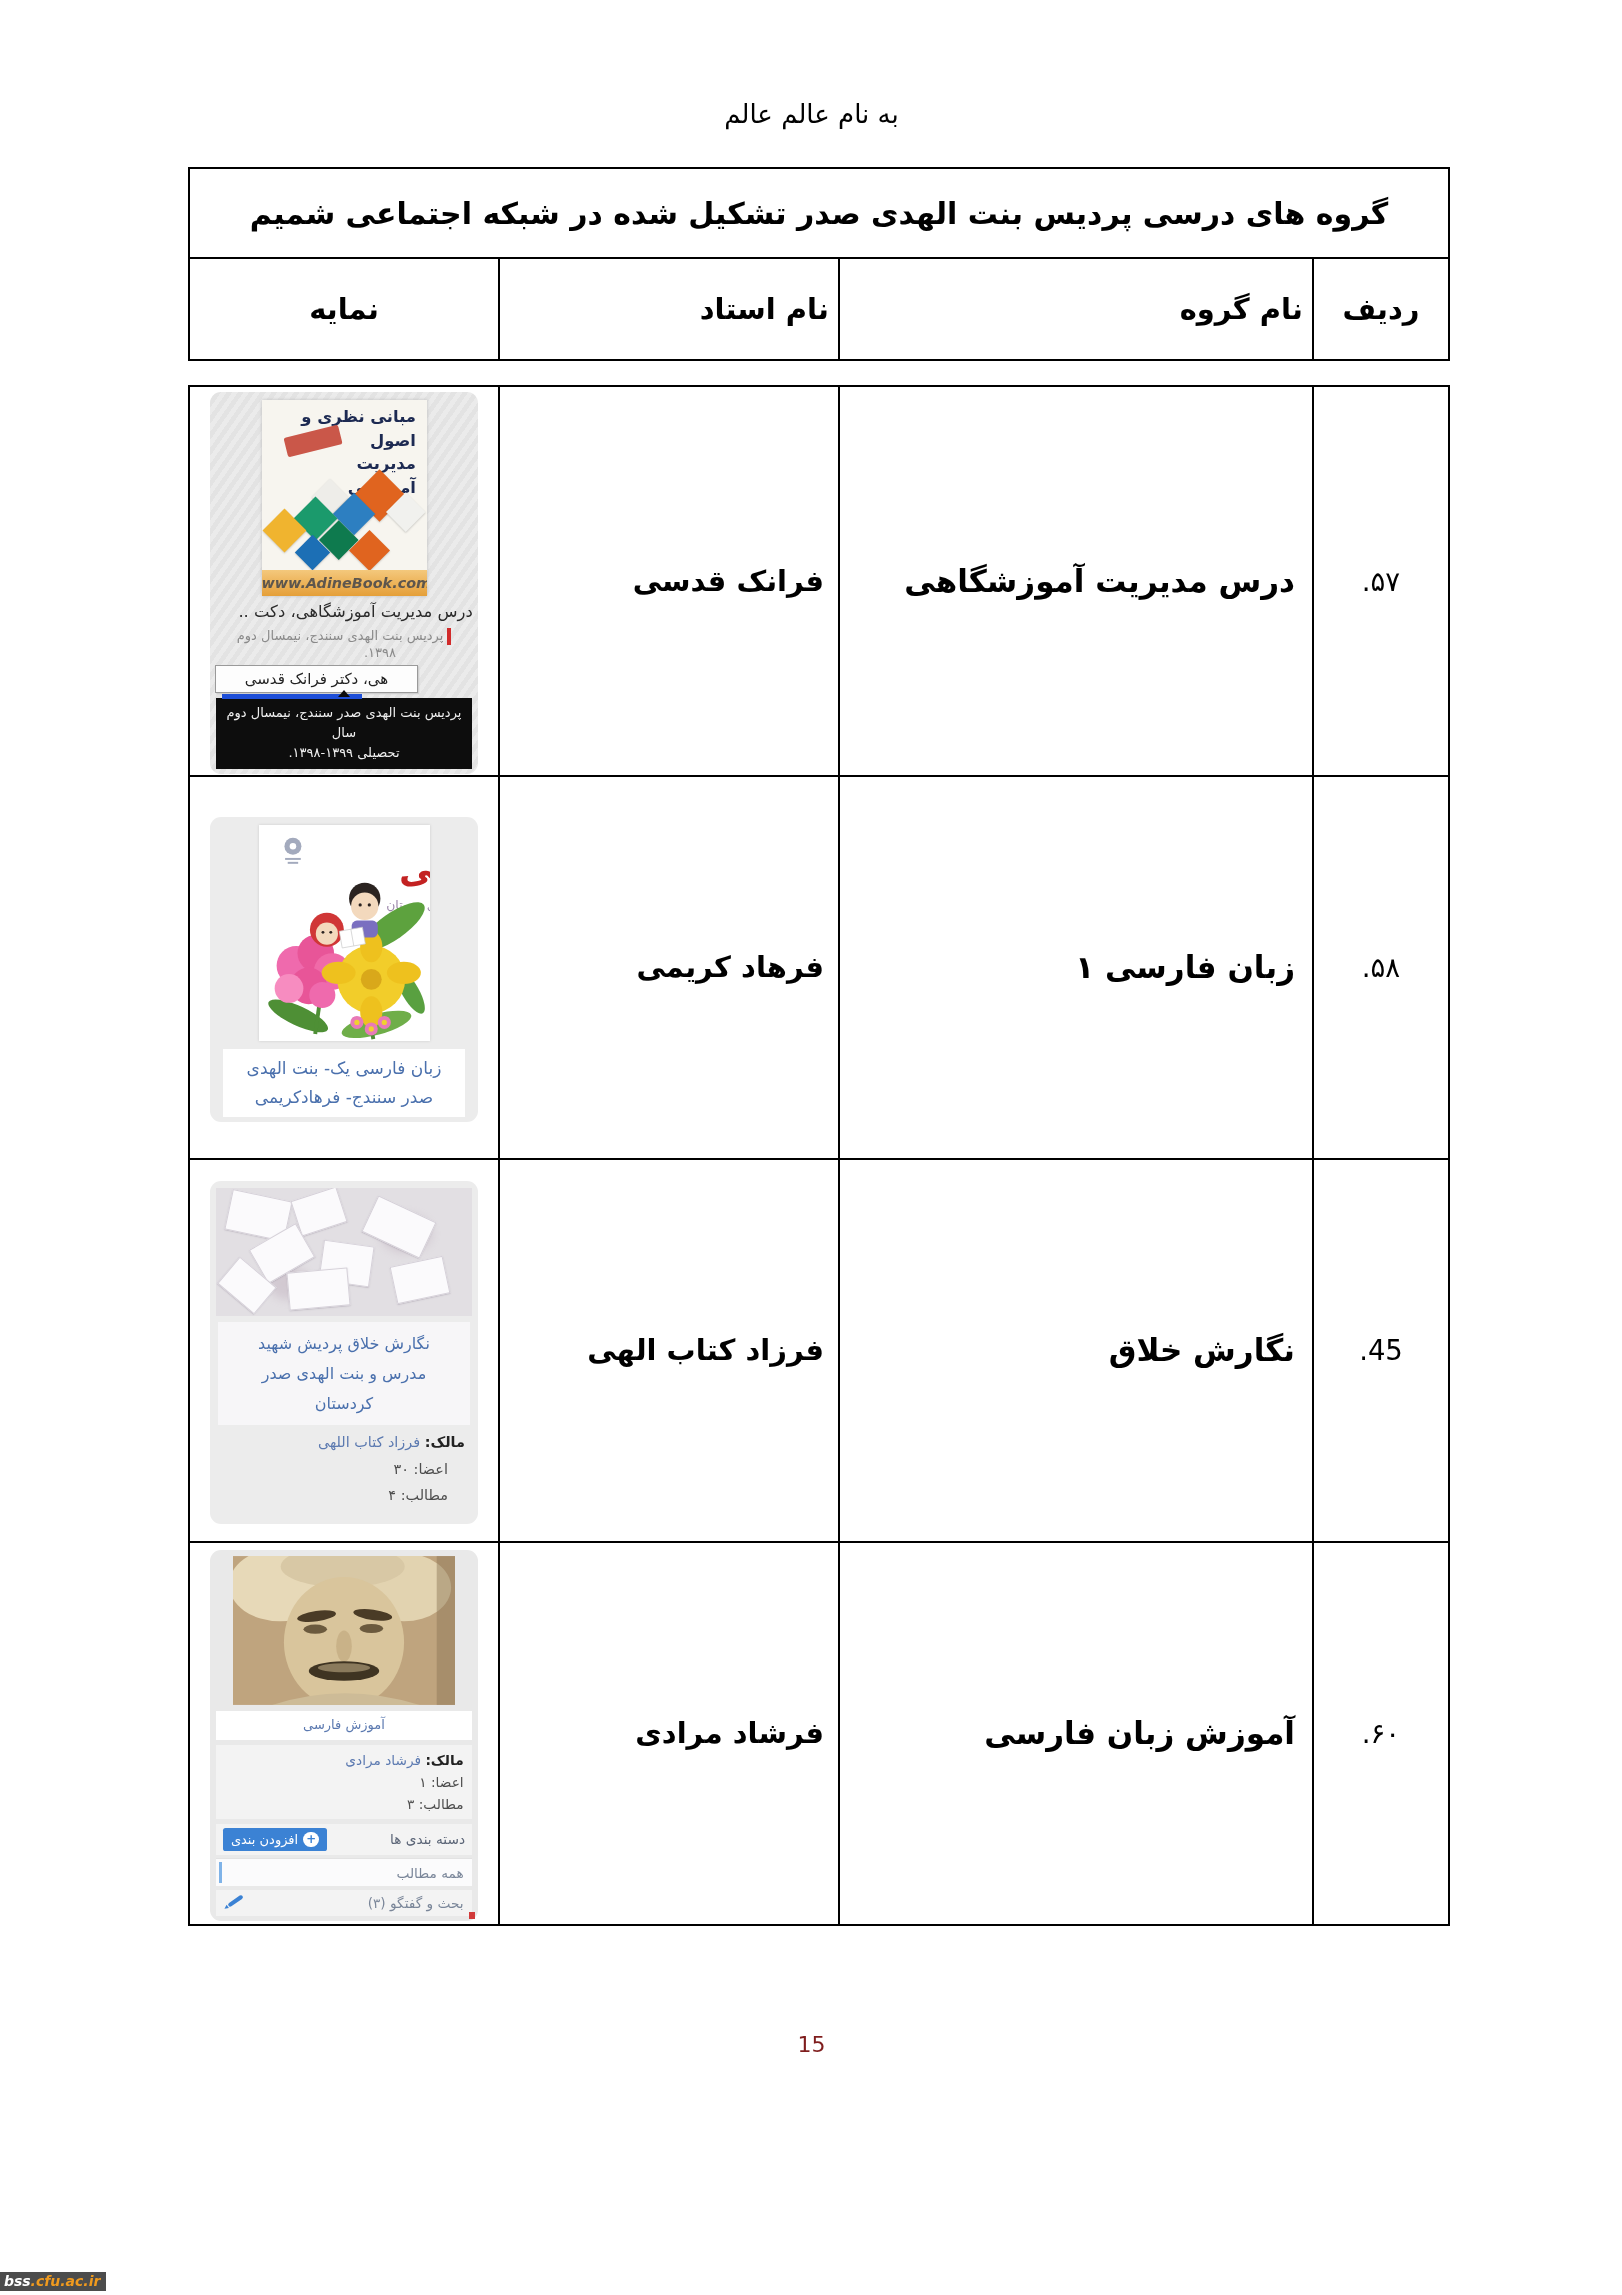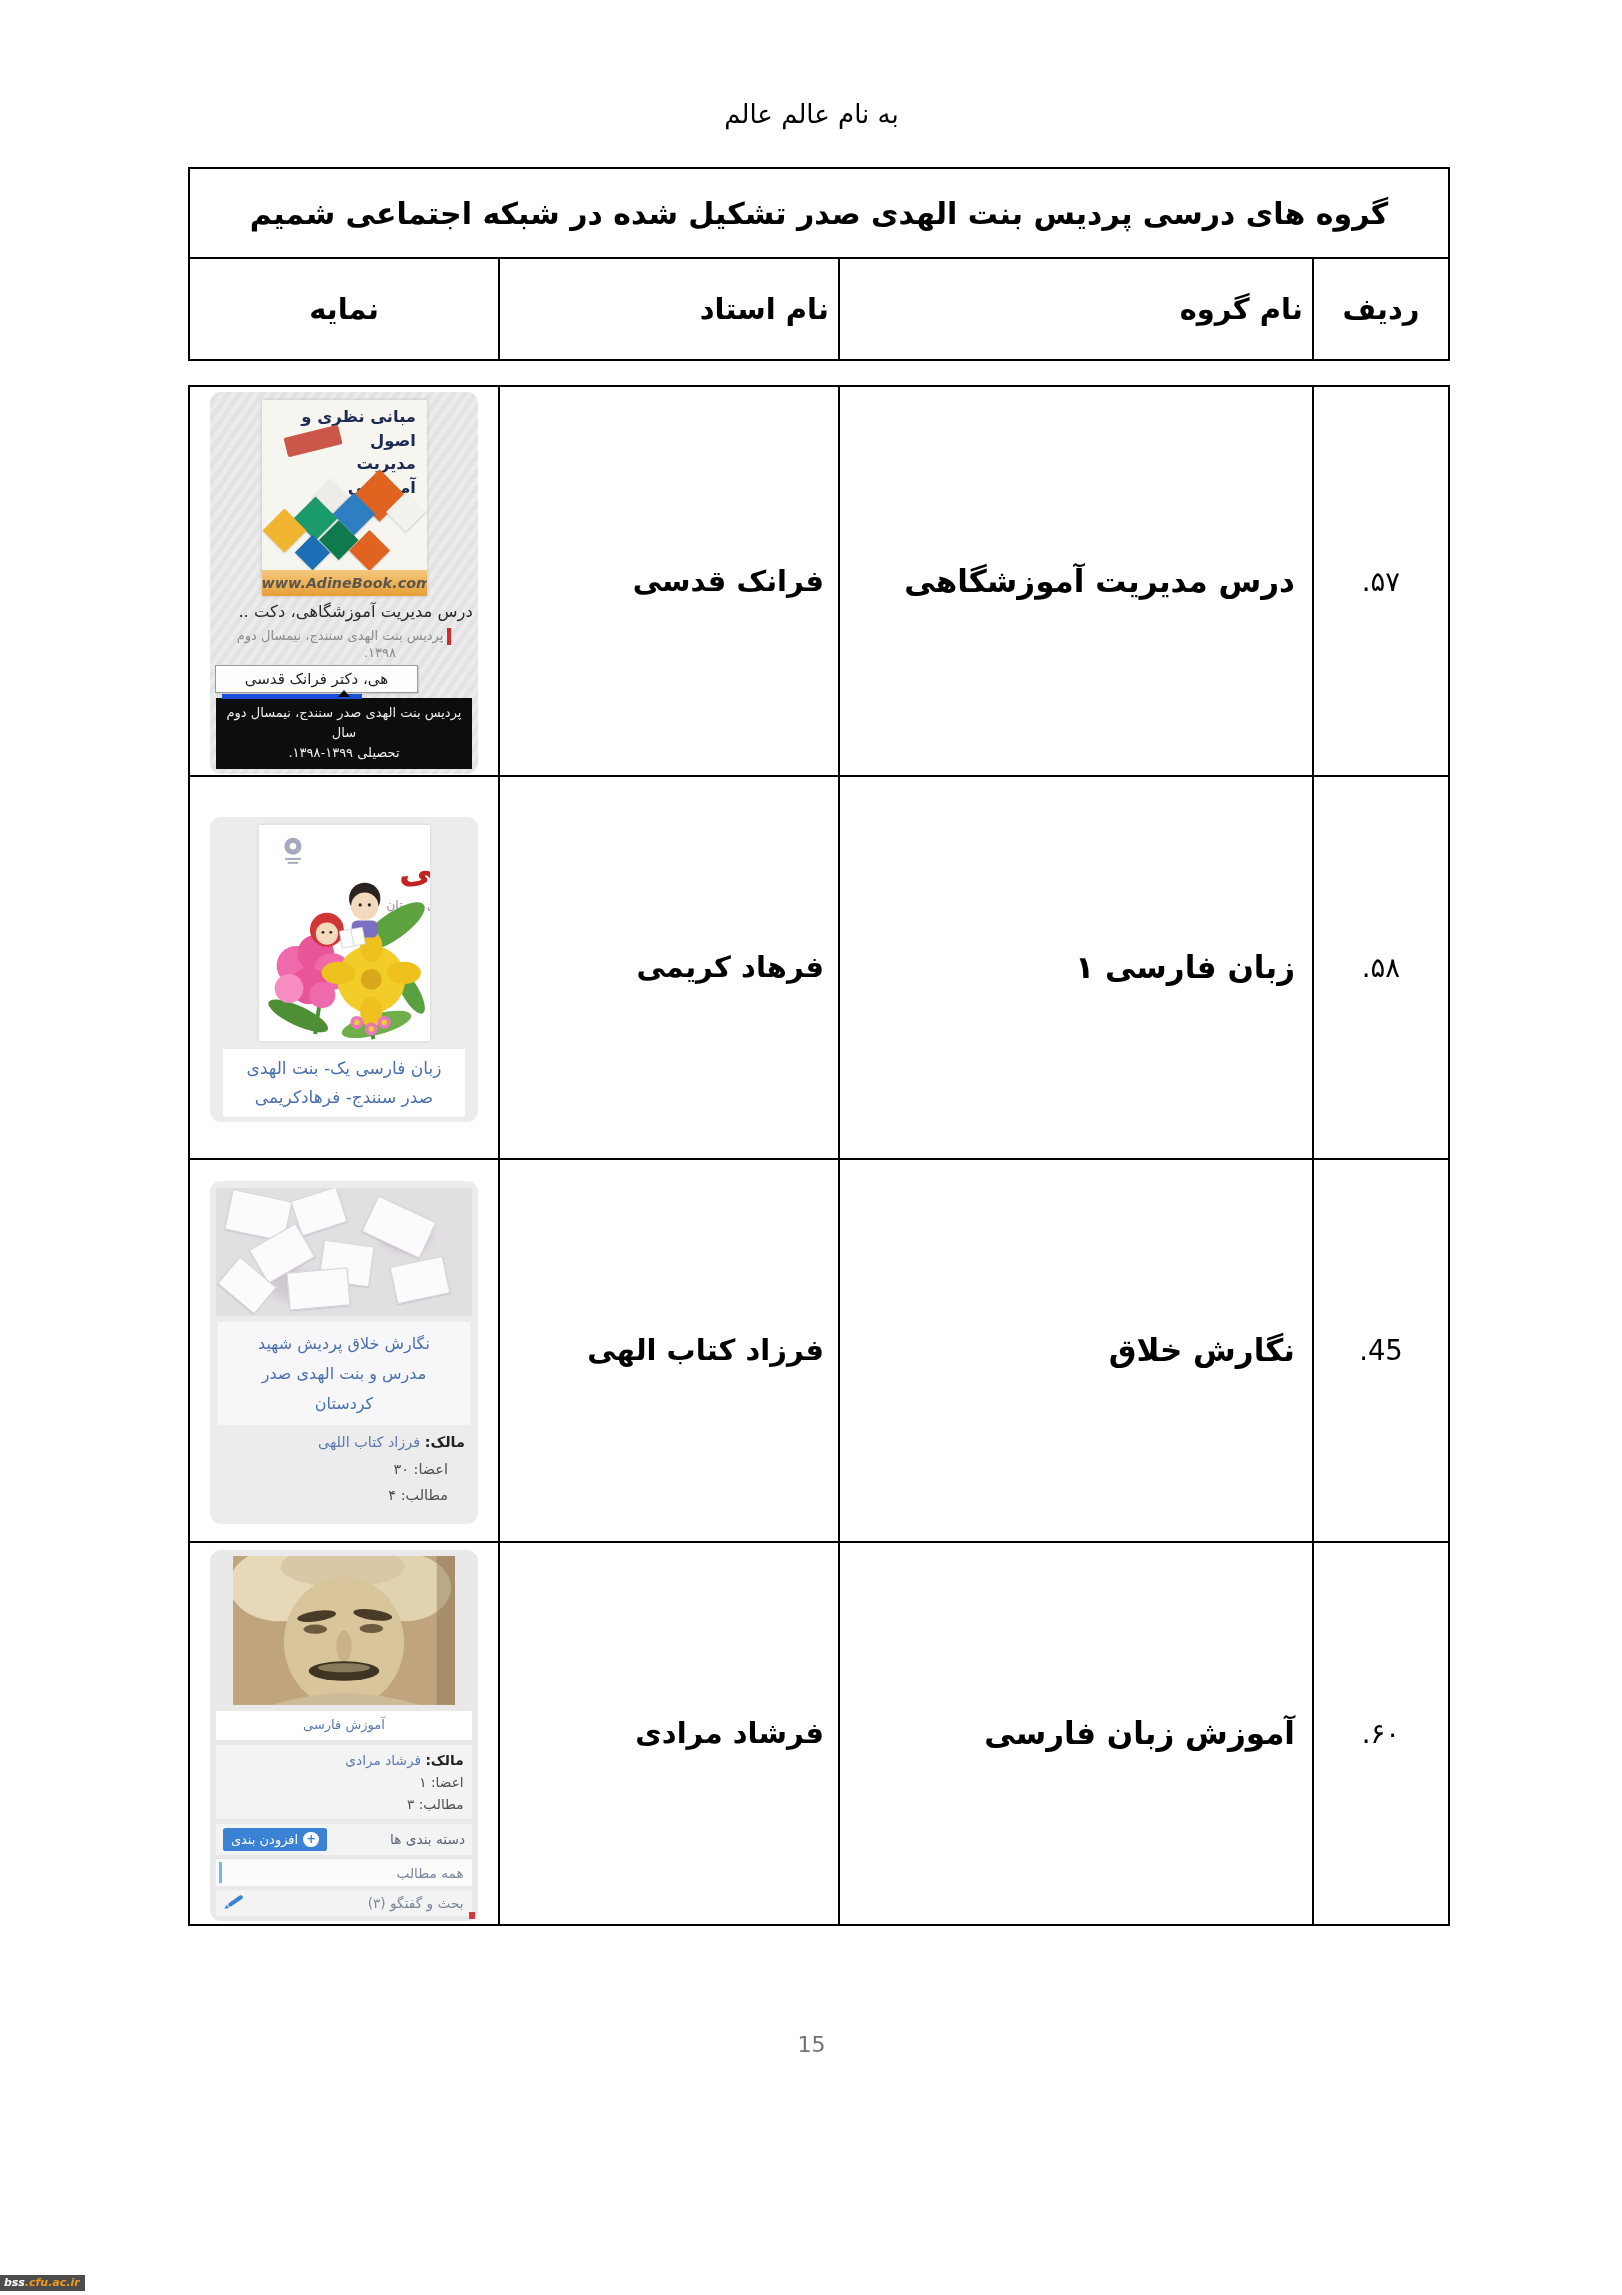--- a/index.html
+++ b/index.html
@@ -109,23 +109,23 @@
   .discuss{position:relative;background:#f3f3f3;margin:0 1.3px;padding:5.2px 7.9px;
            text-align:right;color:#7a8699;font-size:13.7px;}
   .pencil{position:absolute;left:10.5px;top:9.2px;width:17px;height:3.9px;background:#3b82d4;
           border-radius:2px;transform:rotate(-35deg);}
   .pencil::after{content:"";position:absolute;left:-4.6px;top:0;
                  border-top:2px solid transparent;border-bottom:2px solid transparent;
                  border-right:4.6px solid #3b82d4;}
   .reddot{position:absolute;right:2.6px;bottom:2.6px;width:6.5px;height:6.5px;background:#d23b3b;}
   
   .pageno{position:absolute;top:2032px;left:0;right:0;text-align:center;font-size:22px;
-          color:#737373;direction:ltr;}
+          color:#7f1d1d;direction:ltr;}
   .wm{position:absolute;left:0;bottom:3.9px;background:#4c4c4c;padding:1.3px 5.2px 2px 3.9px;
-      font-style:italic;font-weight:bold;font-size:11px;direction:ltr;}
+      font-style:italic;font-weight:bold;font-size:14px;direction:ltr;}
   .wm-b{color:#fff;}
   .wm-o{color:#f09a1e;}
 </style>
 </head>
 <body>
 
 <div class="page">
 
   <div class="bismillah">به نام عالم عالم</div>
 

